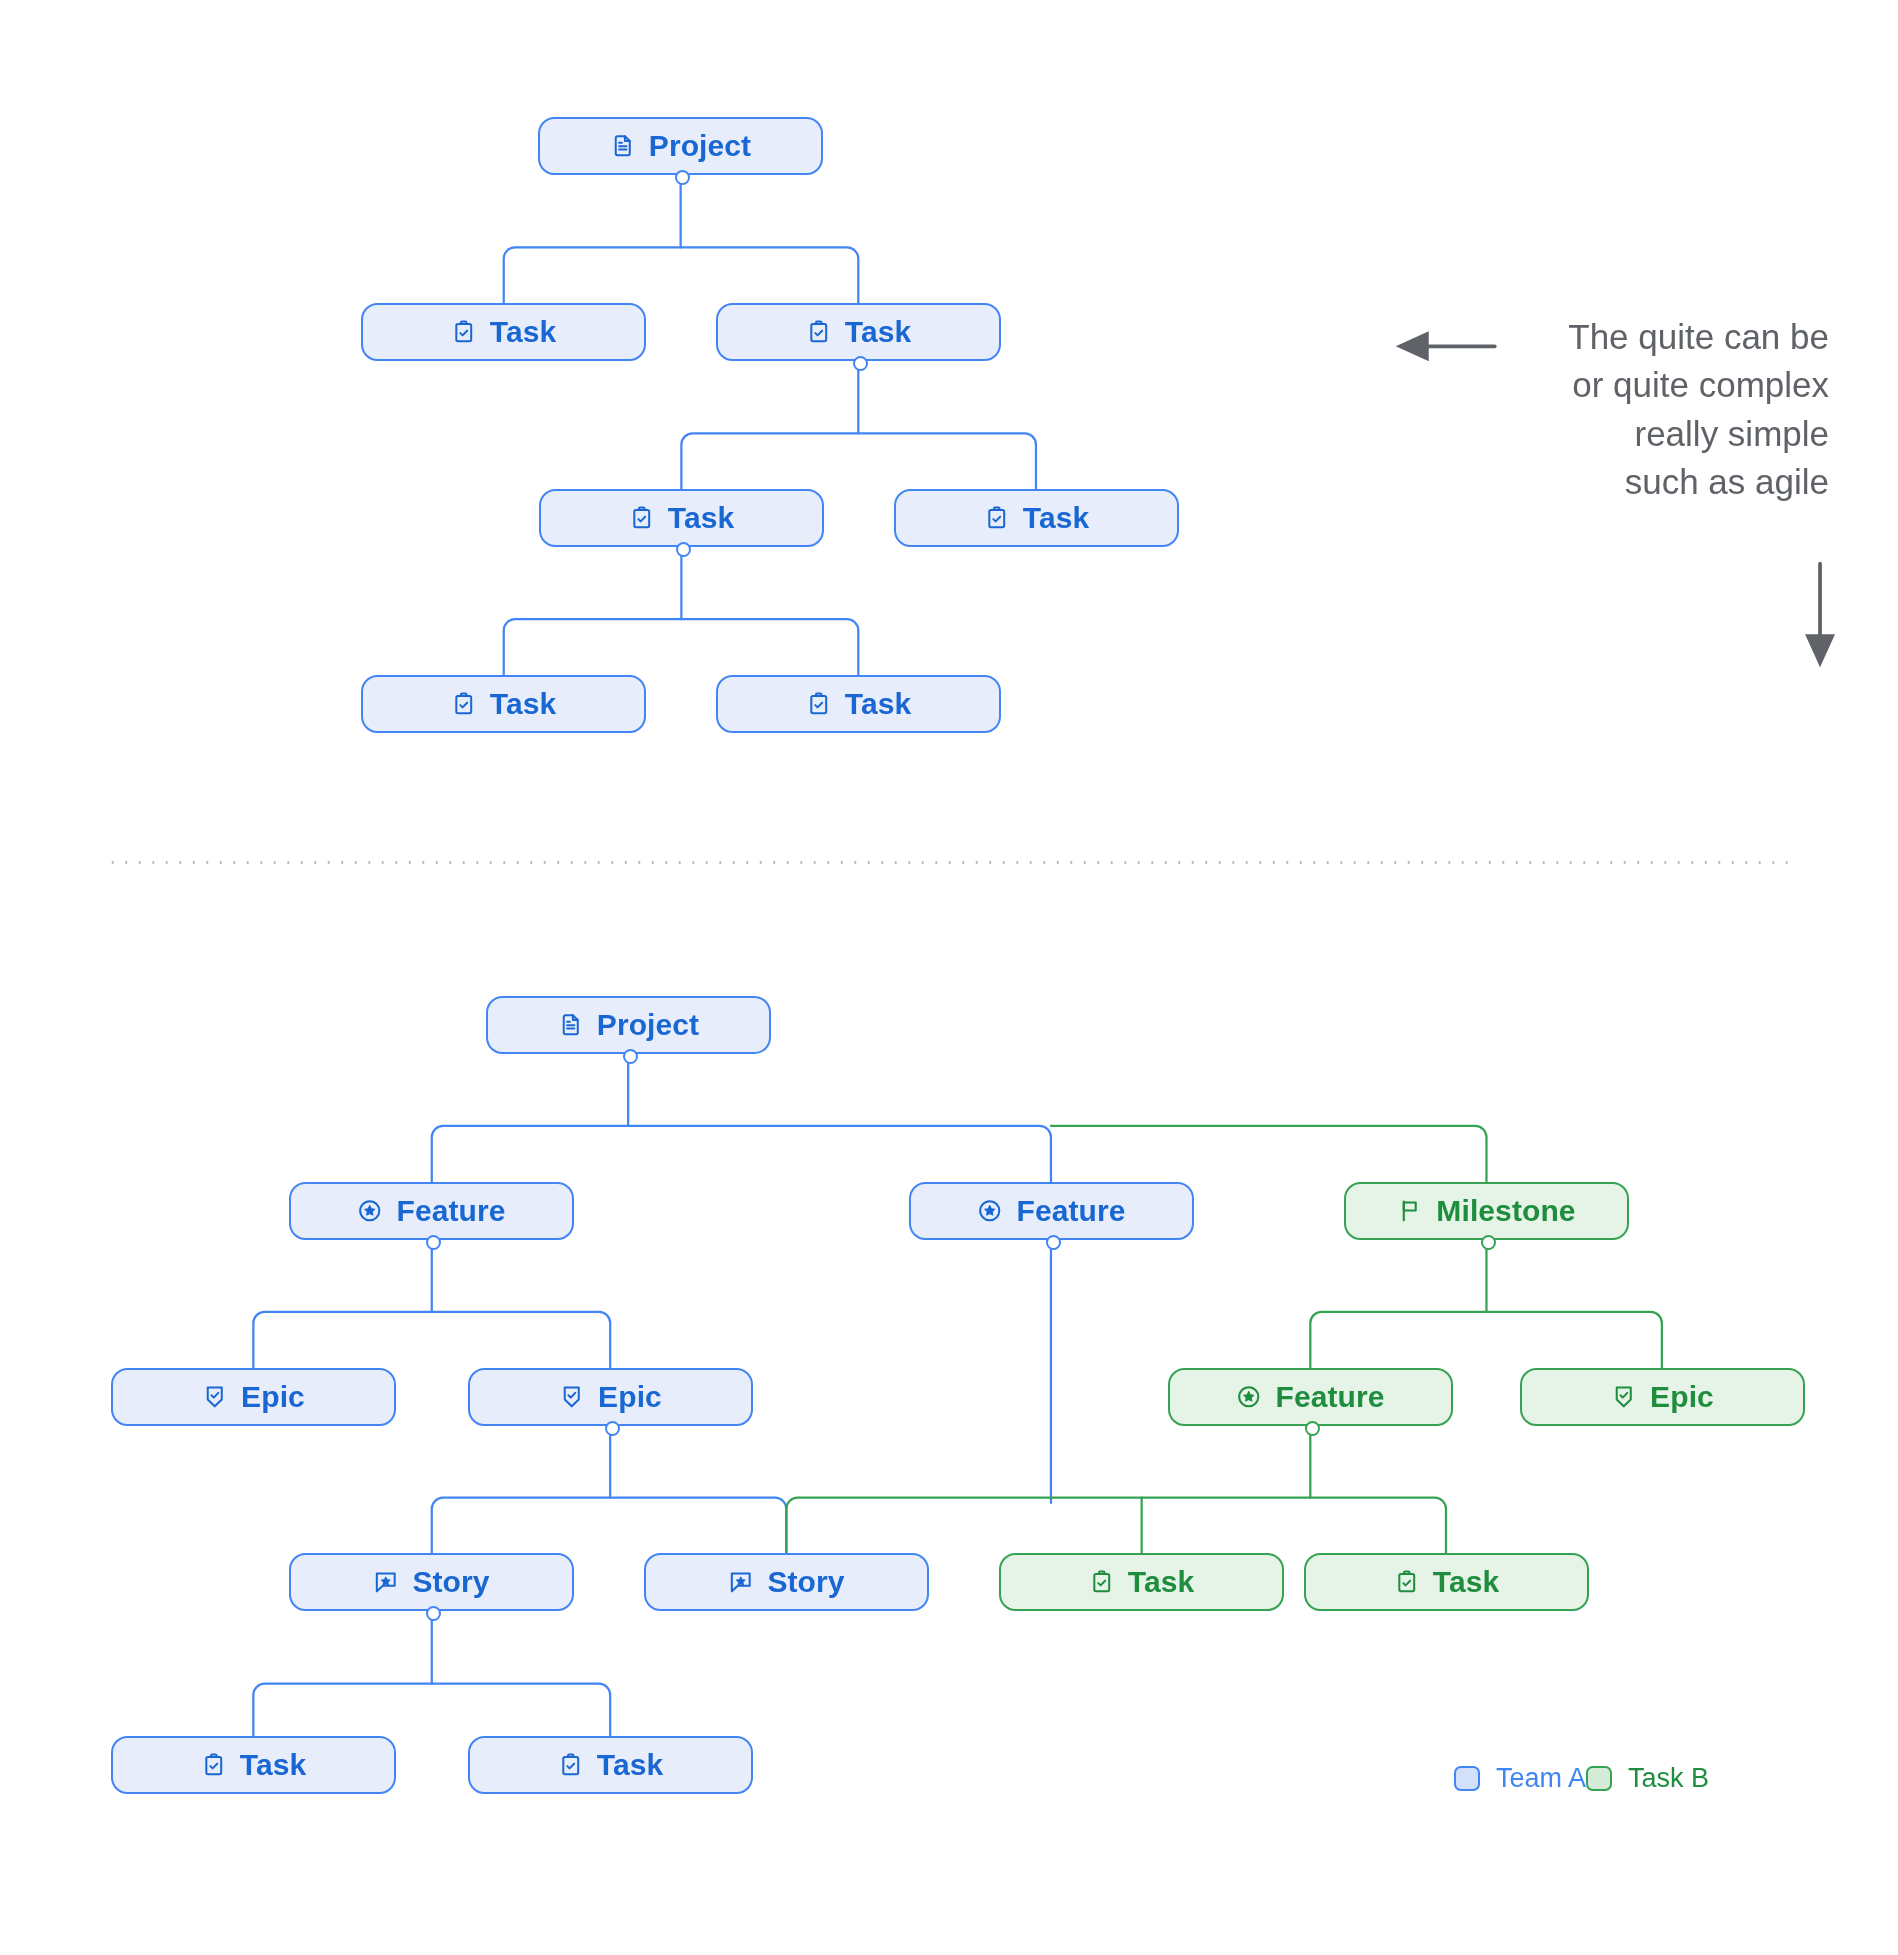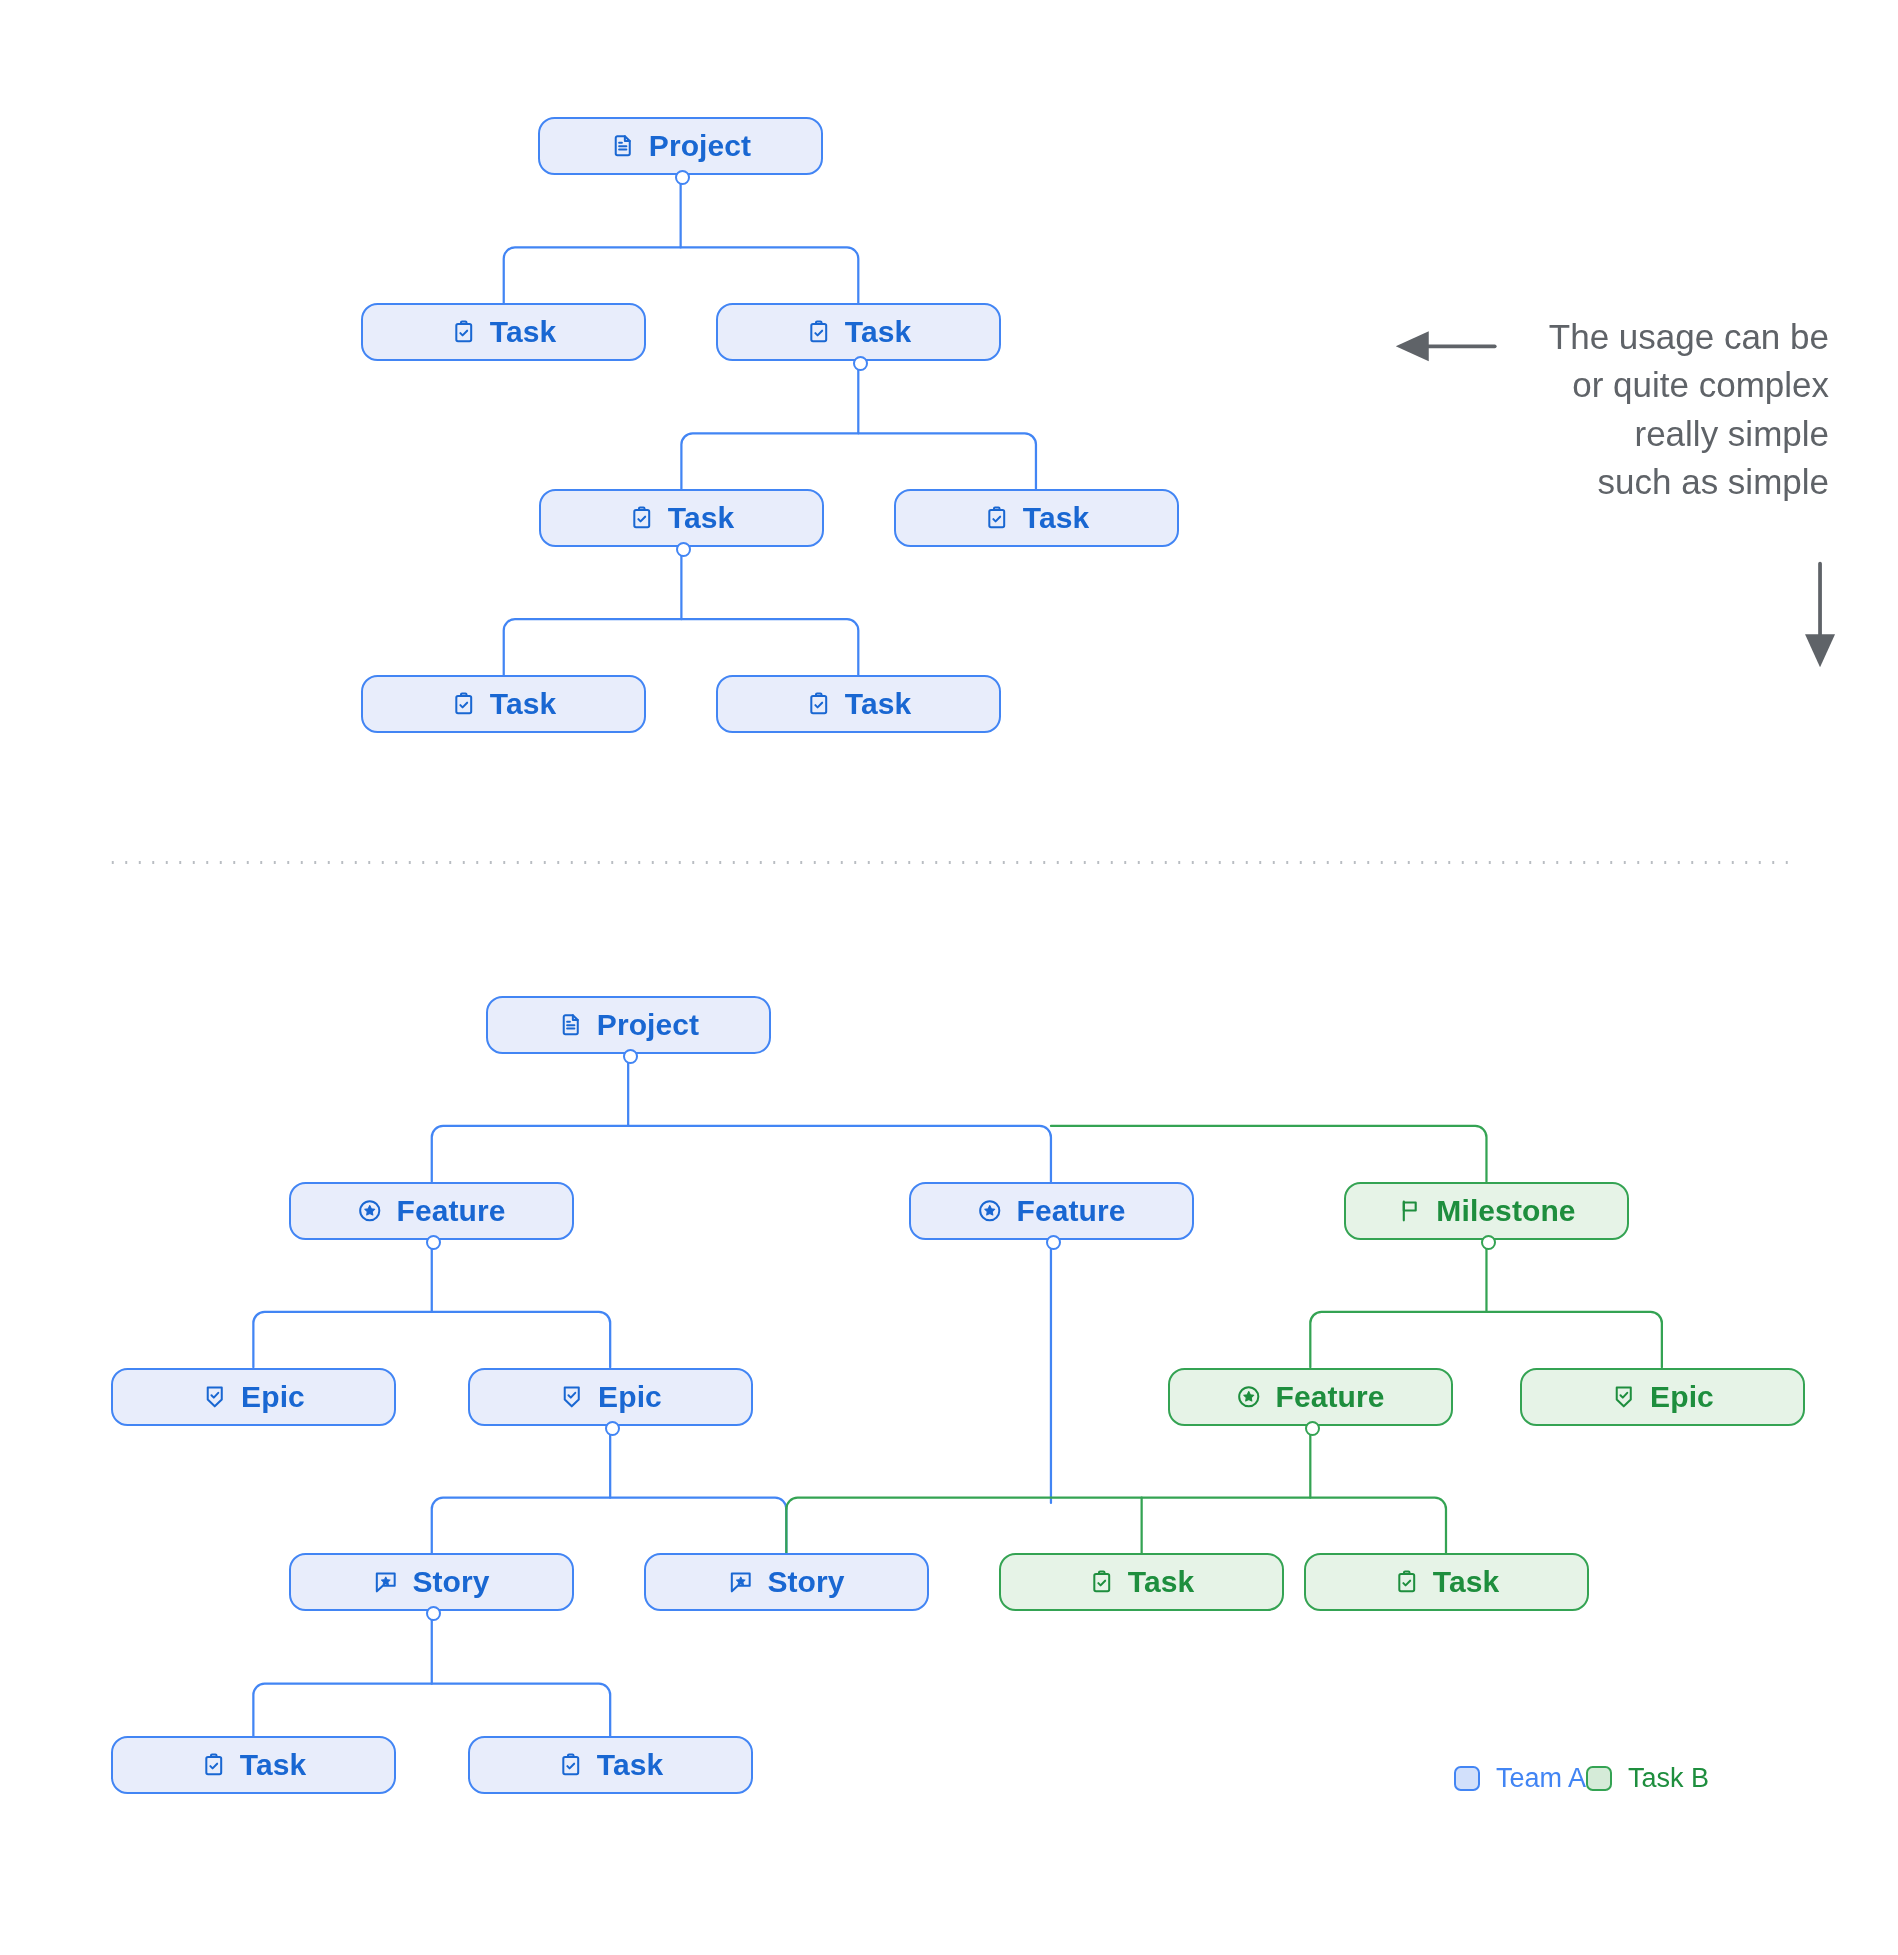--- a/index.html
+++ b/index.html
@@ -95,24 +95,24 @@
         <path d="M1862,462 L1906,442 L1906,482 Z" fill="#5F6368" stroke="none"></path>
         <path d="M2428,752 V866" stroke-width="5"></path>
         <path d="M2428,890 L2408,846 L2448,846 Z" fill="#5F6368" stroke="none"></path>
       </g>
     </g>
   </svg>
 
   <div class="divider"></div>
 
   <div class="annot">
-    <div>The usage can be</div>
+    <div>The quite can be</div>
     <div>or quite complex</div>
     <div>really simple</div>
-    <div>such as simple</div>
+    <div>such as agile</div>
   </div>
 
   <div id="nodes-simple">
       <div class="node team-a" style="left: 538px; top: 117px; width: 285px; height: 58px;">
         <span style="display: flex; align-items: center;">
           <svg width="25.5" height="25.5" viewBox="0 0 24 24" fill="none" stroke="currentColor" stroke-width="1.9" stroke-linecap="round" stroke-linejoin="round">
             <path d="M14 3H7a1.6 1.6 0 0 0-1.6 1.6v14.8A1.6 1.6 0 0 0 7 21h10a1.6 1.6 0 0 0 1.6-1.6V7.6z"></path>
             <path d="M14 3v4.6h4.6"></path>
             <path d="M8.6 12.4h6.8M8.6 15.6h6.8M8.6 9.2h2.6"></path>
           </svg>

